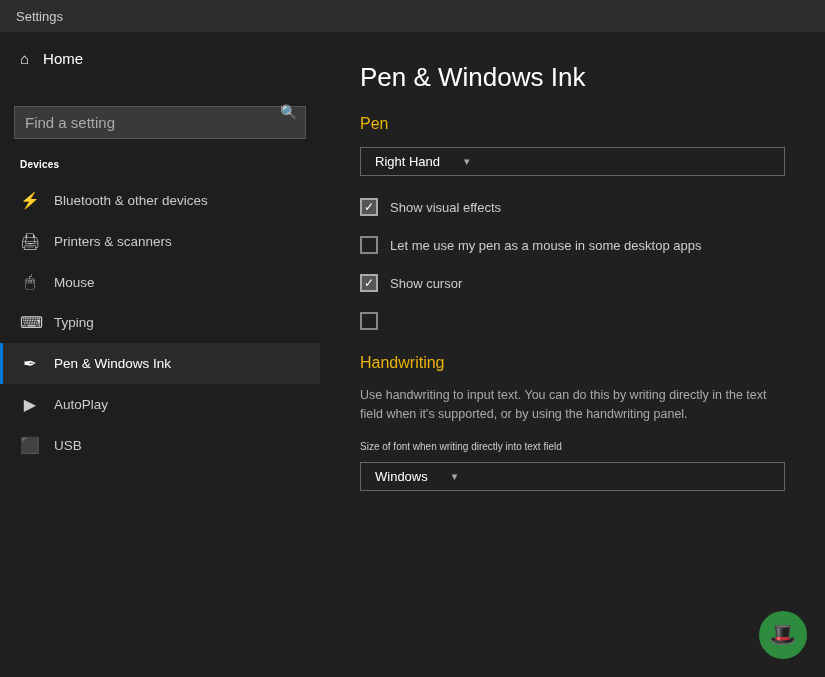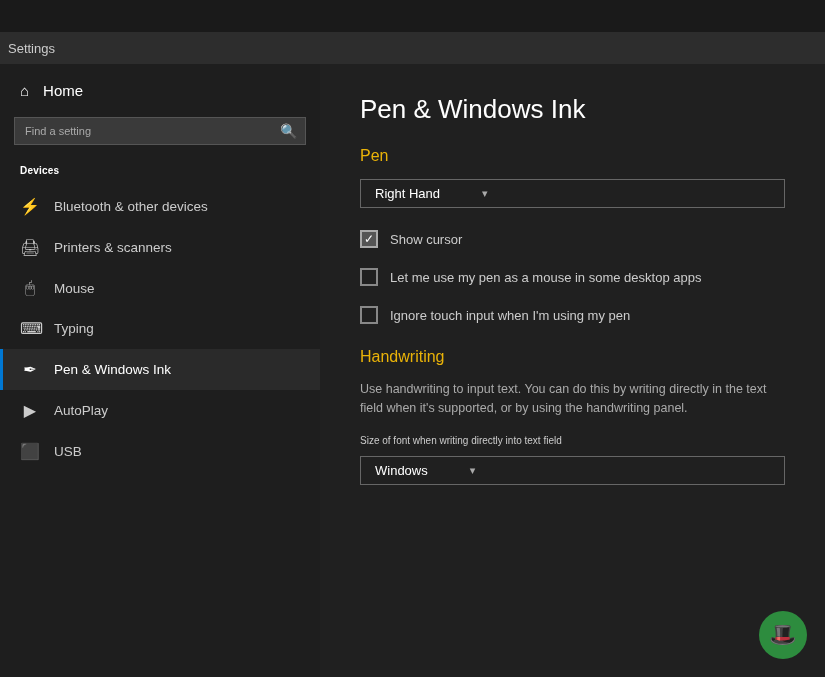--- a/index.html
+++ b/index.html
@@ -10,27 +10,26 @@
       flex-direction: column;
       background: #1a1a1a;
       color: #ffffff;
       font-family: 'Segoe UI', Arial, sans-serif;
       overflow: hidden;
     }
 
     
     .title-bar {
       background: #2d2d2d;
-      padding: 8px 8px;
+      padding: 8px 16px;
       font-size: 13px;
       color: #cccccc;
       height: 32px;
       display: flex;
       align-items: center;
-      margin-top: 32px;
     }
 
     
     .app-container {
       display: flex;
       flex: 1;
       overflow: hidden;
     }
 
     
@@ -56,22 +55,23 @@
     .sidebar-search {
       margin: 0 14px 14px 14px;
       position: relative;
     }
     .sidebar-search input {
       width: 100%;
       background: #3a3a3a;
       border: 1px solid #555;
       color: #5eead4;
       padding: 7px 34px 7px 10px;
-      font-size: 11px;
+      font-size: 15px;
       outline: none;
+      margin-top: 21px;
     }
     .sidebar-search input::placeholder { color: #aaa; }
     .sidebar-search .search-icon {
       position: absolute;
       right: 8px;
       top: 50%;
       transform: translateY(-50%);
       color: #aaa;
       font-size: 14px;
     }
@@ -138,21 +138,21 @@
 
     .dropdown-select {
       display: flex;
       align-items: center;
       background: transparent;
       border: 1px solid #666;
       color: #ffffff;
       padding: 6px 14px;
       font-size: 13px;
       cursor: pointer;
-      gap: 42px;
+      gap: 24px;
       margin-bottom: 22px;
       min-width: 140px;
     }
     .dropdown-select .chevron { font-size: 11px; color: #aaa; }
 
     .checkbox-row {
       display: flex;
       align-items: center;
       gap: 12px;
       margin-bottom: 20px;
@@ -280,34 +280,37 @@
     <h1 class="page-title">Pen &amp; Windows Ink</h1>
 
     <h2 class="section-title">Pen</h2>
 
 
     <div class="dropdown-select">
       <span>Right Hand</span>
       <span class="chevron">▾</span>
     </div>
 
+    <div class="checkbox-row">
+      <div class="checkbox-box checked"></div>
+      <span class="checkbox-label">Show visual effects</span>
+    </div>
+
+    <div class="checkbox-row">
+      <div class="checkbox-box"></div>
+      <span class="checkbox-label">Let me use my pen as a mouse in some desktop apps</span>
+    </div>
 
     <div class="checkbox-row">
       <div class="checkbox-box checked"></div>
       <span class="checkbox-label">Show cursor</span>
     </div>
 
     <div class="checkbox-row">
       <div class="checkbox-box"></div>
-      <span class="checkbox-label">Let me use my pen as a mouse in some desktop apps</span>
-    </div>
-
-    <div class="checkbox-row">
-      <div class="checkbox-box"></div>
-      <span class="checkbox-label">Ignore touch input when I'm using my pen</span>
     </div>
 
     <div class="handwriting-section">
       <h2 class="section-title">Handwriting</h2>
       <p class="handwriting-desc">Use handwriting to input text. You can do this by writing directly in the text field when it's supported, or by using the handwriting panel.</p>
       <p class="font-size-label">Size of font when writing directly into text field</p>
 
       <div class="dropdown-select">
         <span>Windows</span>
         <span class="chevron">▾</span>

